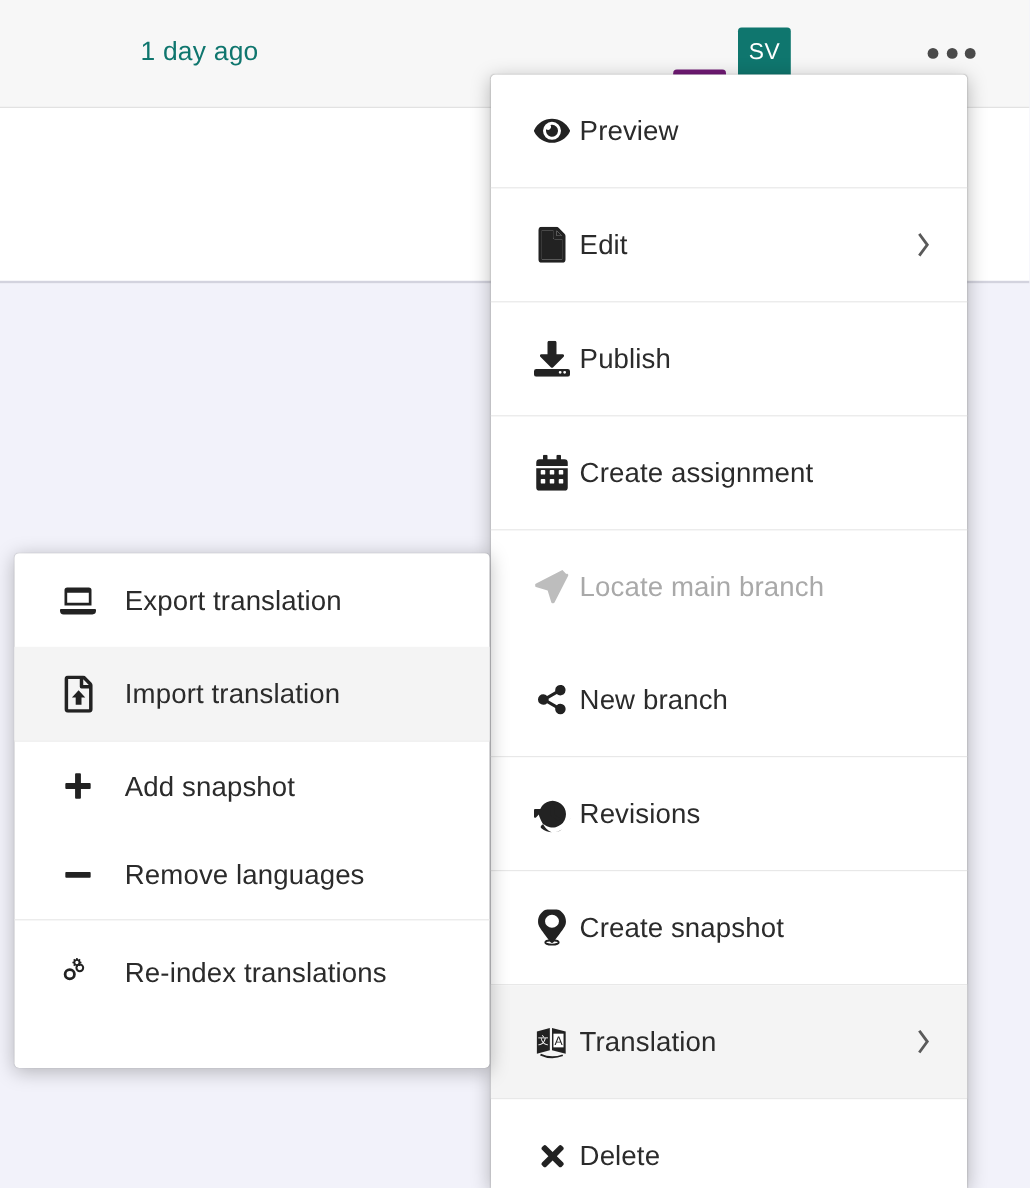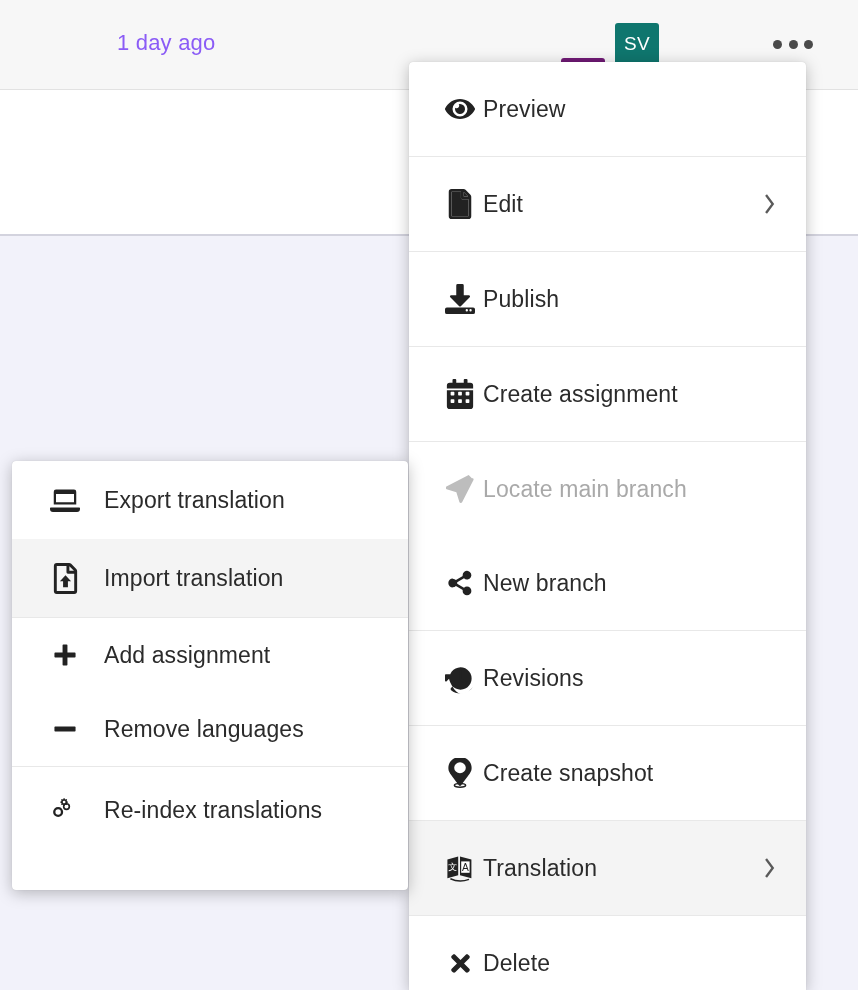--- a/index.html
+++ b/index.html
@@ -20,21 +20,21 @@
     background:#ffffff;border-bottom:2px solid #d3d3de;box-sizing:border-box;
   }
   #bg-lavender{
     position:absolute;left:0;top:238px;width:858px;height:752px;
     background:#f2f2fa;
   }
 
   
   #timestamp{
     position:absolute;left:117px;top:30px;
-    font-size:22px;color:#8b5cf6;letter-spacing:.2px;white-space:nowrap;
+    font-size:22px;color:#0f766e;letter-spacing:.2px;white-space:nowrap;
   }
   .lang-badge{
     position:absolute;top:23px;width:44px;height:42px;
     display:flex;align-items:center;justify-content:center;
     color:#ffffff;font-size:19px;border-radius:3px;letter-spacing:.4px;
   }
   #lang-en{left:561px;background:#701a75;margin-top:35px;}
   #lang-sv{left:615px;background:#0f766e;}
   #more-menu-button{
     position:absolute;left:773px;top:33px;width:40px;height:22px;
@@ -261,21 +261,21 @@
     </div>
   </div>
 
   <div class="menu-group g-lang">
     <div class="menu-item">
       <span class="mi-icon">
         <svg width="26" height="26" viewBox="0 0 448 512" fill="currentColor">
             <path d="M416 208H272V64a16 16 0 0 0 -16-16h-64a16 16 0 0 0 -16 16v144H32a16 16 0 0 0 -16 16v64a16 16 0 0 0 16 16h144v144a16 16 0 0 0 16 16h64a16 16 0 0 0 16-16V304h144a16 16 0 0 0 16-16v-64a16 16 0 0 0 -16-16z"></path>
           </svg>
       </span>
-      <span class="mi-label">Add assignment</span>
+      <span class="mi-label">Add snapshot</span>
     </div>
     <div class="menu-item">
       <span class="mi-icon">
         <svg width="26" height="26" viewBox="0 0 448 512" fill="currentColor">
             <path d="M416 208H32a16 16 0 0 0 -16 16v64a16 16 0 0 0 16 16h384a16 16 0 0 0 16-16v-64a16 16 0 0 0 -16-16z"></path>
           </svg>
       </span>
       <span class="mi-label">Remove languages</span>
     </div>
   </div>

